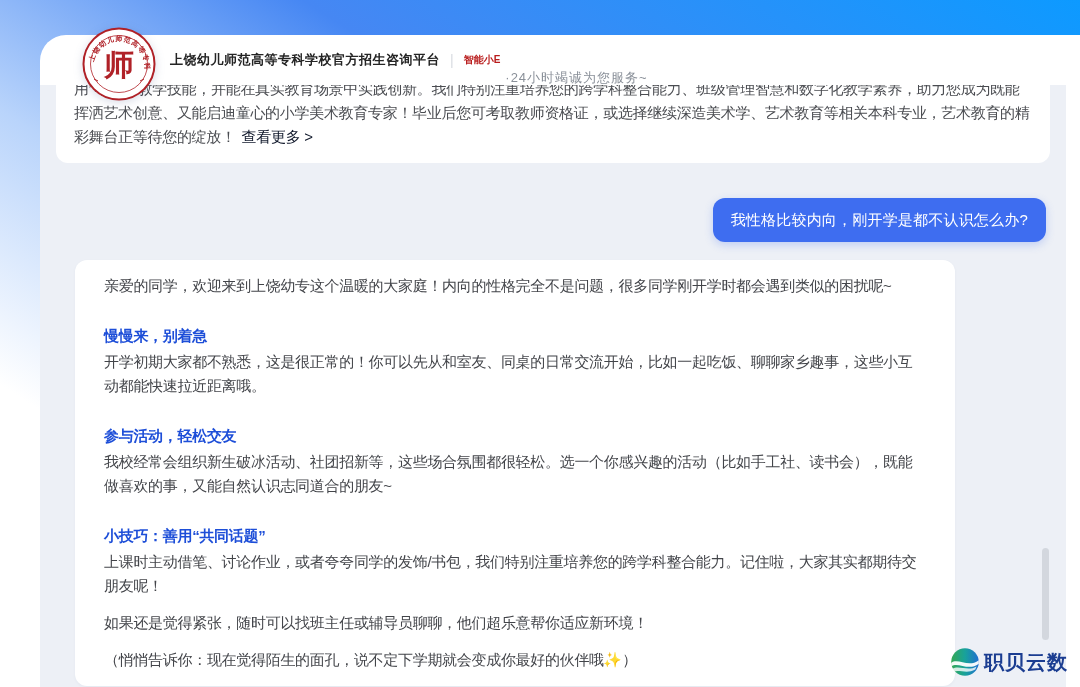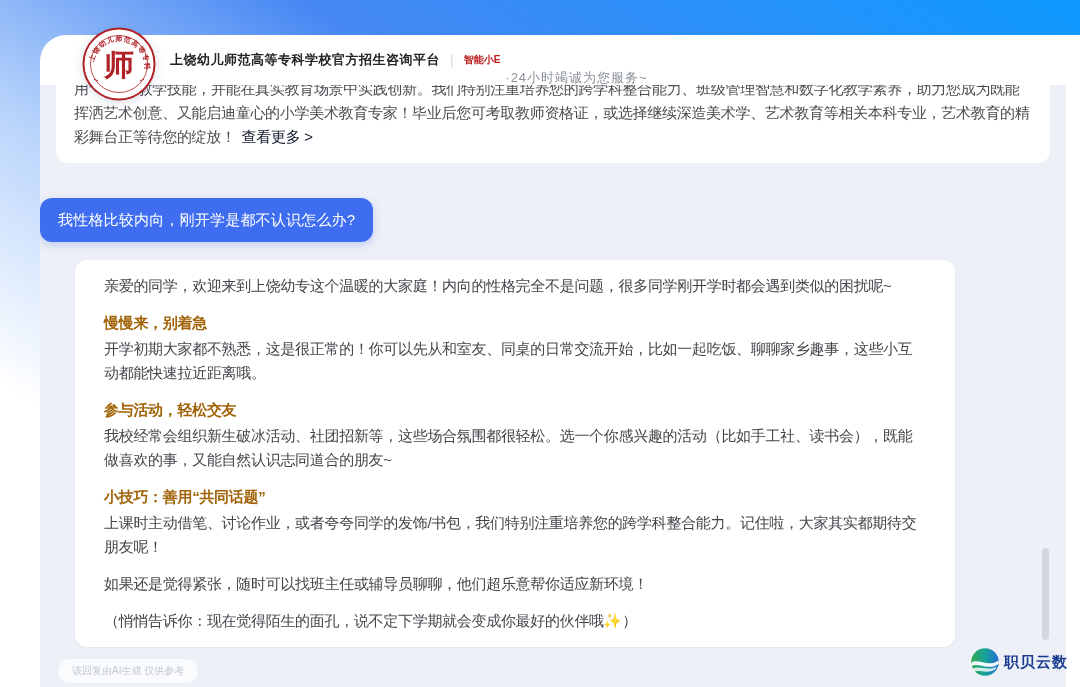--- a/index.html
+++ b/index.html
@@ -28,44 +28,44 @@
   .chat {
     position:absolute; left:0; top:50px; right:14px; bottom:0;
     background:#edf0f6; overflow:hidden;
   }
   .card { background:#ffffff; border-radius:12px; color:#43454a; }
   .clipped {
     margin:-26px 16px 0 16px; padding:18px 18px 14px;
     font-size:15px; line-height:24px; letter-spacing:-0.3px; color:#4a4c51;
   }
   .more { color:#0f172a; text-decoration:none; cursor:pointer; margin-left:2px; }
-  .user-row { display:flex; padding-right:20px; margin-top:35px; }
+  .user-row { display:flex; justify-content:flex-end; padding-right:20px; margin-top:35px; }
   .bubble {
     background:#3e6df0; color:#ffffff; font-size:15px; line-height:22px;
     padding:11px 18px; border-radius:12px; letter-spacing:0.2px;
     box-shadow:0 3px 8px rgba(61,107,240,.25);
   }
   .reply {
     margin:18px 111px 0 35px; padding:14px 29px;
     font-size:15px; line-height:24px; letter-spacing:-0.3px;
     box-shadow:0 1px 3px rgba(60,80,120,.05);
   }
   .reply p  { margin:0 0 13px; }
-  .reply h4 { margin:13px 0 2px; font-size:15px; font-weight:bold; color:#a16207; }
+  .reply h4 { margin:26px 0 2px; font-size:15px; font-weight:bold; color:#1d4ed8; }
   .reply .ps{ margin:0; }
   .badge {
     display:inline-block; margin:12px 0 0 18px; background:#fafbfd;
     border-radius:13px; padding:5px 14px; font-size:10px; color:#c3c8d2;
   }
   .thumb {
     position:absolute; right:31px; top:513px; width:7px; height:92px;
     border-radius:4px; background:#d3d7de;
   }
   .brand { position:absolute; right:12px; bottom:9px; display:flex; align-items:center; gap:3px; z-index:9; }
-  .brand-text { font-size:15px; font-weight:bold; color:#1b3d91; letter-spacing:1px; }
+  .brand-text { font-size:20px; font-weight:bold; color:#1b3d91; letter-spacing:1px; }
 </style>
 </head>
 <body>
 
 <div class="panel">
 
   <div class="header">
     <div class="seal">
       <svg width="74" height="74" viewBox="0 0 74 74">
         <circle cx="37" cy="37" r="35.5" fill="#ffffff" stroke="#b02127" stroke-width="2"></circle>

